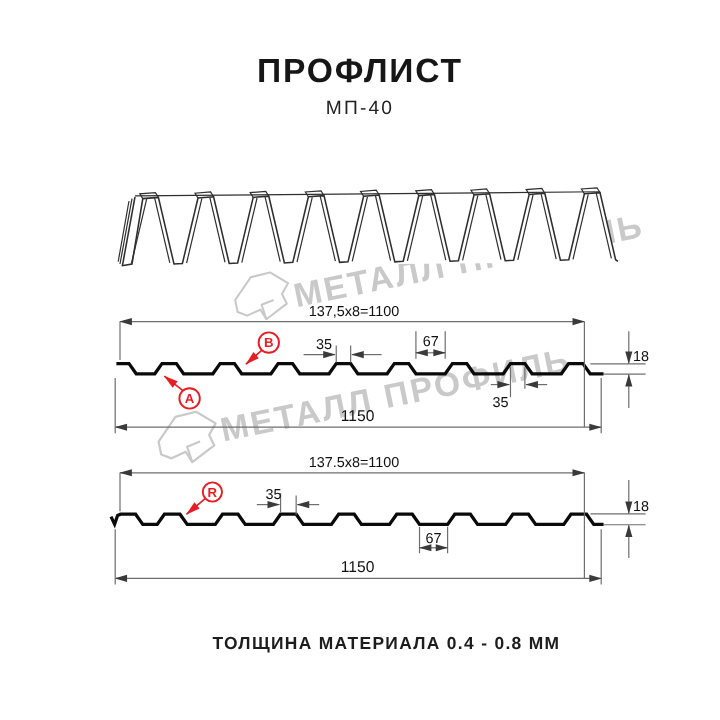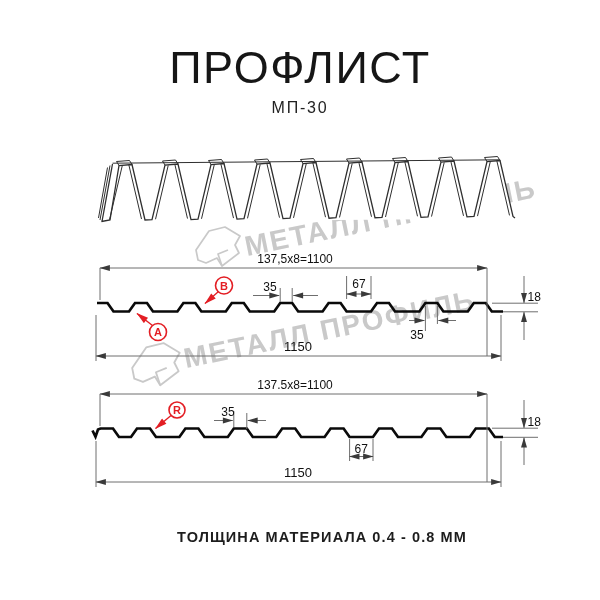--- a/index.html
+++ b/index.html
@@ -2,21 +2,21 @@
 <html style="--red: #e31e24; --ink: #111111; --dim: #6e6e6e; --wm: #c9c9c9;"><head>
 <meta charset="utf-8">
 <style>
   :root{
     --red:#e31e24; --ink:#111111; --dim:#6e6e6e; --wm:#c9c9c9;
   }
   html,body{margin:0;padding:0;background:#ffffff;}
   .page{position:relative;width:600px;height:600px;background:#fff;overflow:hidden;
         font-family:"Liberation Sans",sans-serif;}
   .header{position:absolute;top:45px;left:0;right:0;text-align:center;}
-  .title{font-size:45px;font-weight:400;letter-spacing:1.5px;color:#161616;line-height:1;}
+  .title{font-size:28px;font-weight:700;letter-spacing:1.5px;color:#161616;line-height:1;}
   .subtitle{margin-top:9px;font-size:16px;font-weight:400;letter-spacing:1.8px;color:#222;}
   .footer{position:absolute;top:529px;left:0;right:0;text-align:center;
           font-size:14.5px;font-weight:700;letter-spacing:1.1px;color:#1d1d1d;padding-left:44px;}
   svg.art{position:absolute;left:0;top:0;}
   .profile{stroke:#0a0a0a;stroke-width:2.7;fill:none;stroke-linejoin:miter;}
   .dim{stroke:var(--dim);stroke-width:1;fill:none;}
   .dim-t{font-family:"Liberation Sans",sans-serif;font-size:12px;fill:var(--ink);text-anchor:middle;}
   .dim-t-lg{font-family:"Liberation Sans",sans-serif;font-size:13px;fill:var(--ink);text-anchor:middle;}
   .dim-t-s{text-anchor:start;}
   .red-ln{stroke:var(--red);stroke-width:1.4;fill:none;}
@@ -31,21 +31,21 @@
   .mk-dark{fill:#3a3a3a;}
   .mk-red{fill:var(--red);}
 </style>
 </head>
 <body>
 
 <div class="page">
 
   <div class="header">
     <div class="title">ПРОФЛИСТ</div>
-    <div class="subtitle">МП-30</div>
+    <div class="subtitle">МП-40</div>
   </div>
 
   <svg class="art" width="600" height="600" viewBox="0 0 600 600">
     <defs>
       <marker id="arr" viewBox="0 0 10 6" refX="9.5" refY="3" markerWidth="11" markerHeight="6.6" orient="auto-start-reverse">
           <path class="mk-dark" d="M0.5,0.3 L10,3 L0.5,5.7 Z"></path>
         </marker>
       <marker id="arrR" viewBox="0 0 10 6" refX="9.5" refY="3" markerWidth="9" markerHeight="5.4" orient="auto-start-reverse">
           <path class="mk-red" d="M0.5,0.3 L10,3 L0.5,5.7 Z"></path>
         </marker>

